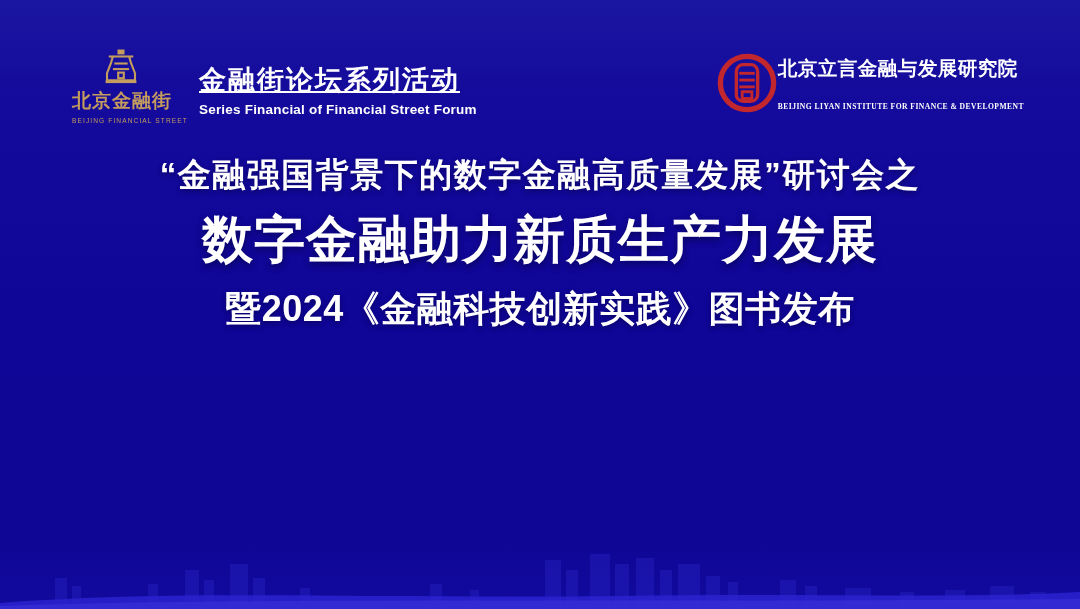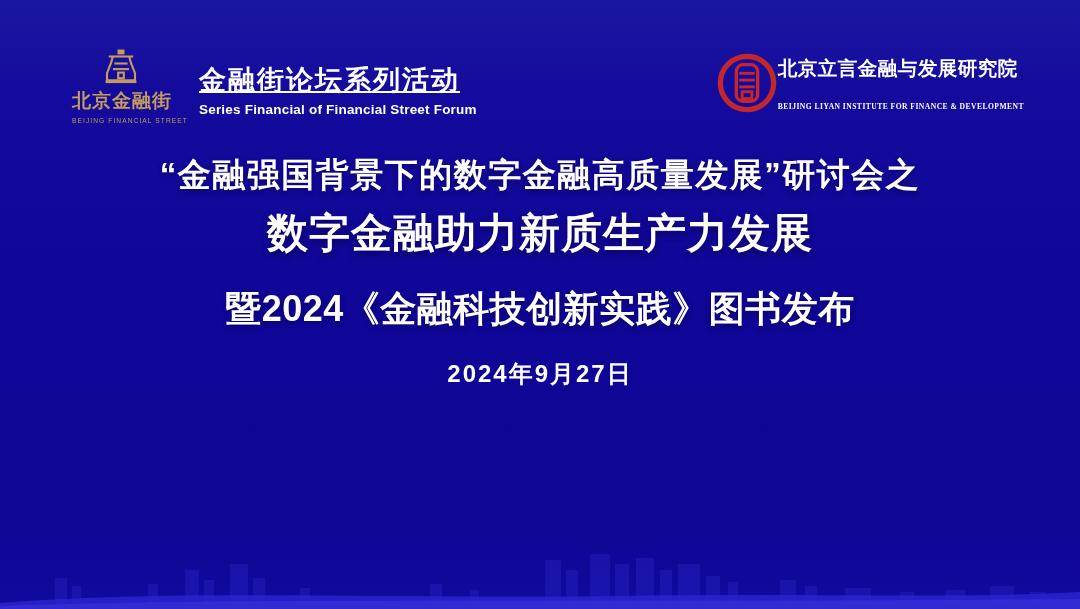--- a/index.html
+++ b/index.html
@@ -17,21 +17,21 @@
   .forum-series { padding-top:14px; }
   .fs-cn { font-size:27px; font-weight:800; letter-spacing:2px; white-space:nowrap;text-decoration:underline; }
   .fs-en { font-size:13.5px; font-weight:700; margin-top:4px; letter-spacing:0.2px; white-space:nowrap; }
   .hdr-right { position:absolute; right:56px; top:52px; display:flex; align-items:center; }
   .inst-cn { font-size:19.5px; font-weight:800; letter-spacing:0.5px; white-space:nowrap; }
   .inst-en { font-size:7.6px; font-weight:700; letter-spacing:0.45px; margin-top:20px;
              font-family:"Liberation Serif", serif; white-space:nowrap; }
   
   .t { position:absolute; left:0; width:100%; text-align:center; white-space:nowrap; }
   .pre-title  { top:153px; font-size:33px; font-weight:800; letter-spacing:1.5px; text-shadow:0 2px 5px rgba(0,0,40,.45); }
-  .main-title { top:206px; font-size:41px; font-weight:700; letter-spacing:1px;
+  .main-title { top:206px; font-size:51px; font-weight:700; letter-spacing:1px;
                 font-family:"Liberation Serif", serif; text-shadow:0 3px 6px rgba(0,0,40,.5); }
   .sub-title  { top:285px; font-size:36px; font-weight:800; letter-spacing:0.5px; text-shadow:0 2px 5px rgba(0,0,40,.45); }
   .event-date { top:358px; font-size:24px; font-weight:700; letter-spacing:2px; }
   
   .credits { position:absolute; left:283px; top:413px; }
   .credit-row { font-size:22px; line-height:33px; white-space:nowrap; }
   .c-label { font-weight:800; letter-spacing:1px; }
   .c-value { font-weight:500; letter-spacing:0.5px; }
   
   .skyline { position:absolute; left:0; bottom:0; width:1080px; height:100px; display:block; }
@@ -76,21 +76,20 @@
     </svg>
     <div>
       <div class="inst-cn">北京立言金融与发展研究院</div>
       <div class="inst-en">BEIJING LIYAN INSTITUTE FOR FINANCE &amp; DEVELOPMENT</div>
     </div>
   </div>
 
   <div class="t pre-title">“金融强国背景下的数字金融高质量发展”研讨会之</div>
   <div class="t main-title">数字金融助力新质生产力发展</div>
   <div class="t sub-title">暨2024《金融科技创新实践》图书发布</div>
-  <div class="t event-date">2024年9月27日</div>
 
 
   <svg class="skyline" viewBox="0 0 1080 100" preserveAspectRatio="none">
     <g fill="#3834dc" opacity="0.26">
       <rect x="55" y="69" width="12" height="26"></rect>
         <rect x="72" y="77" width="9" height="18"></rect>
       <rect x="148" y="75" width="10" height="20"></rect>
         <rect x="185" y="61" width="14" height="34"></rect>
       <rect x="204" y="71" width="10" height="24"></rect>
         <rect x="230" y="55" width="18" height="40"></rect>

